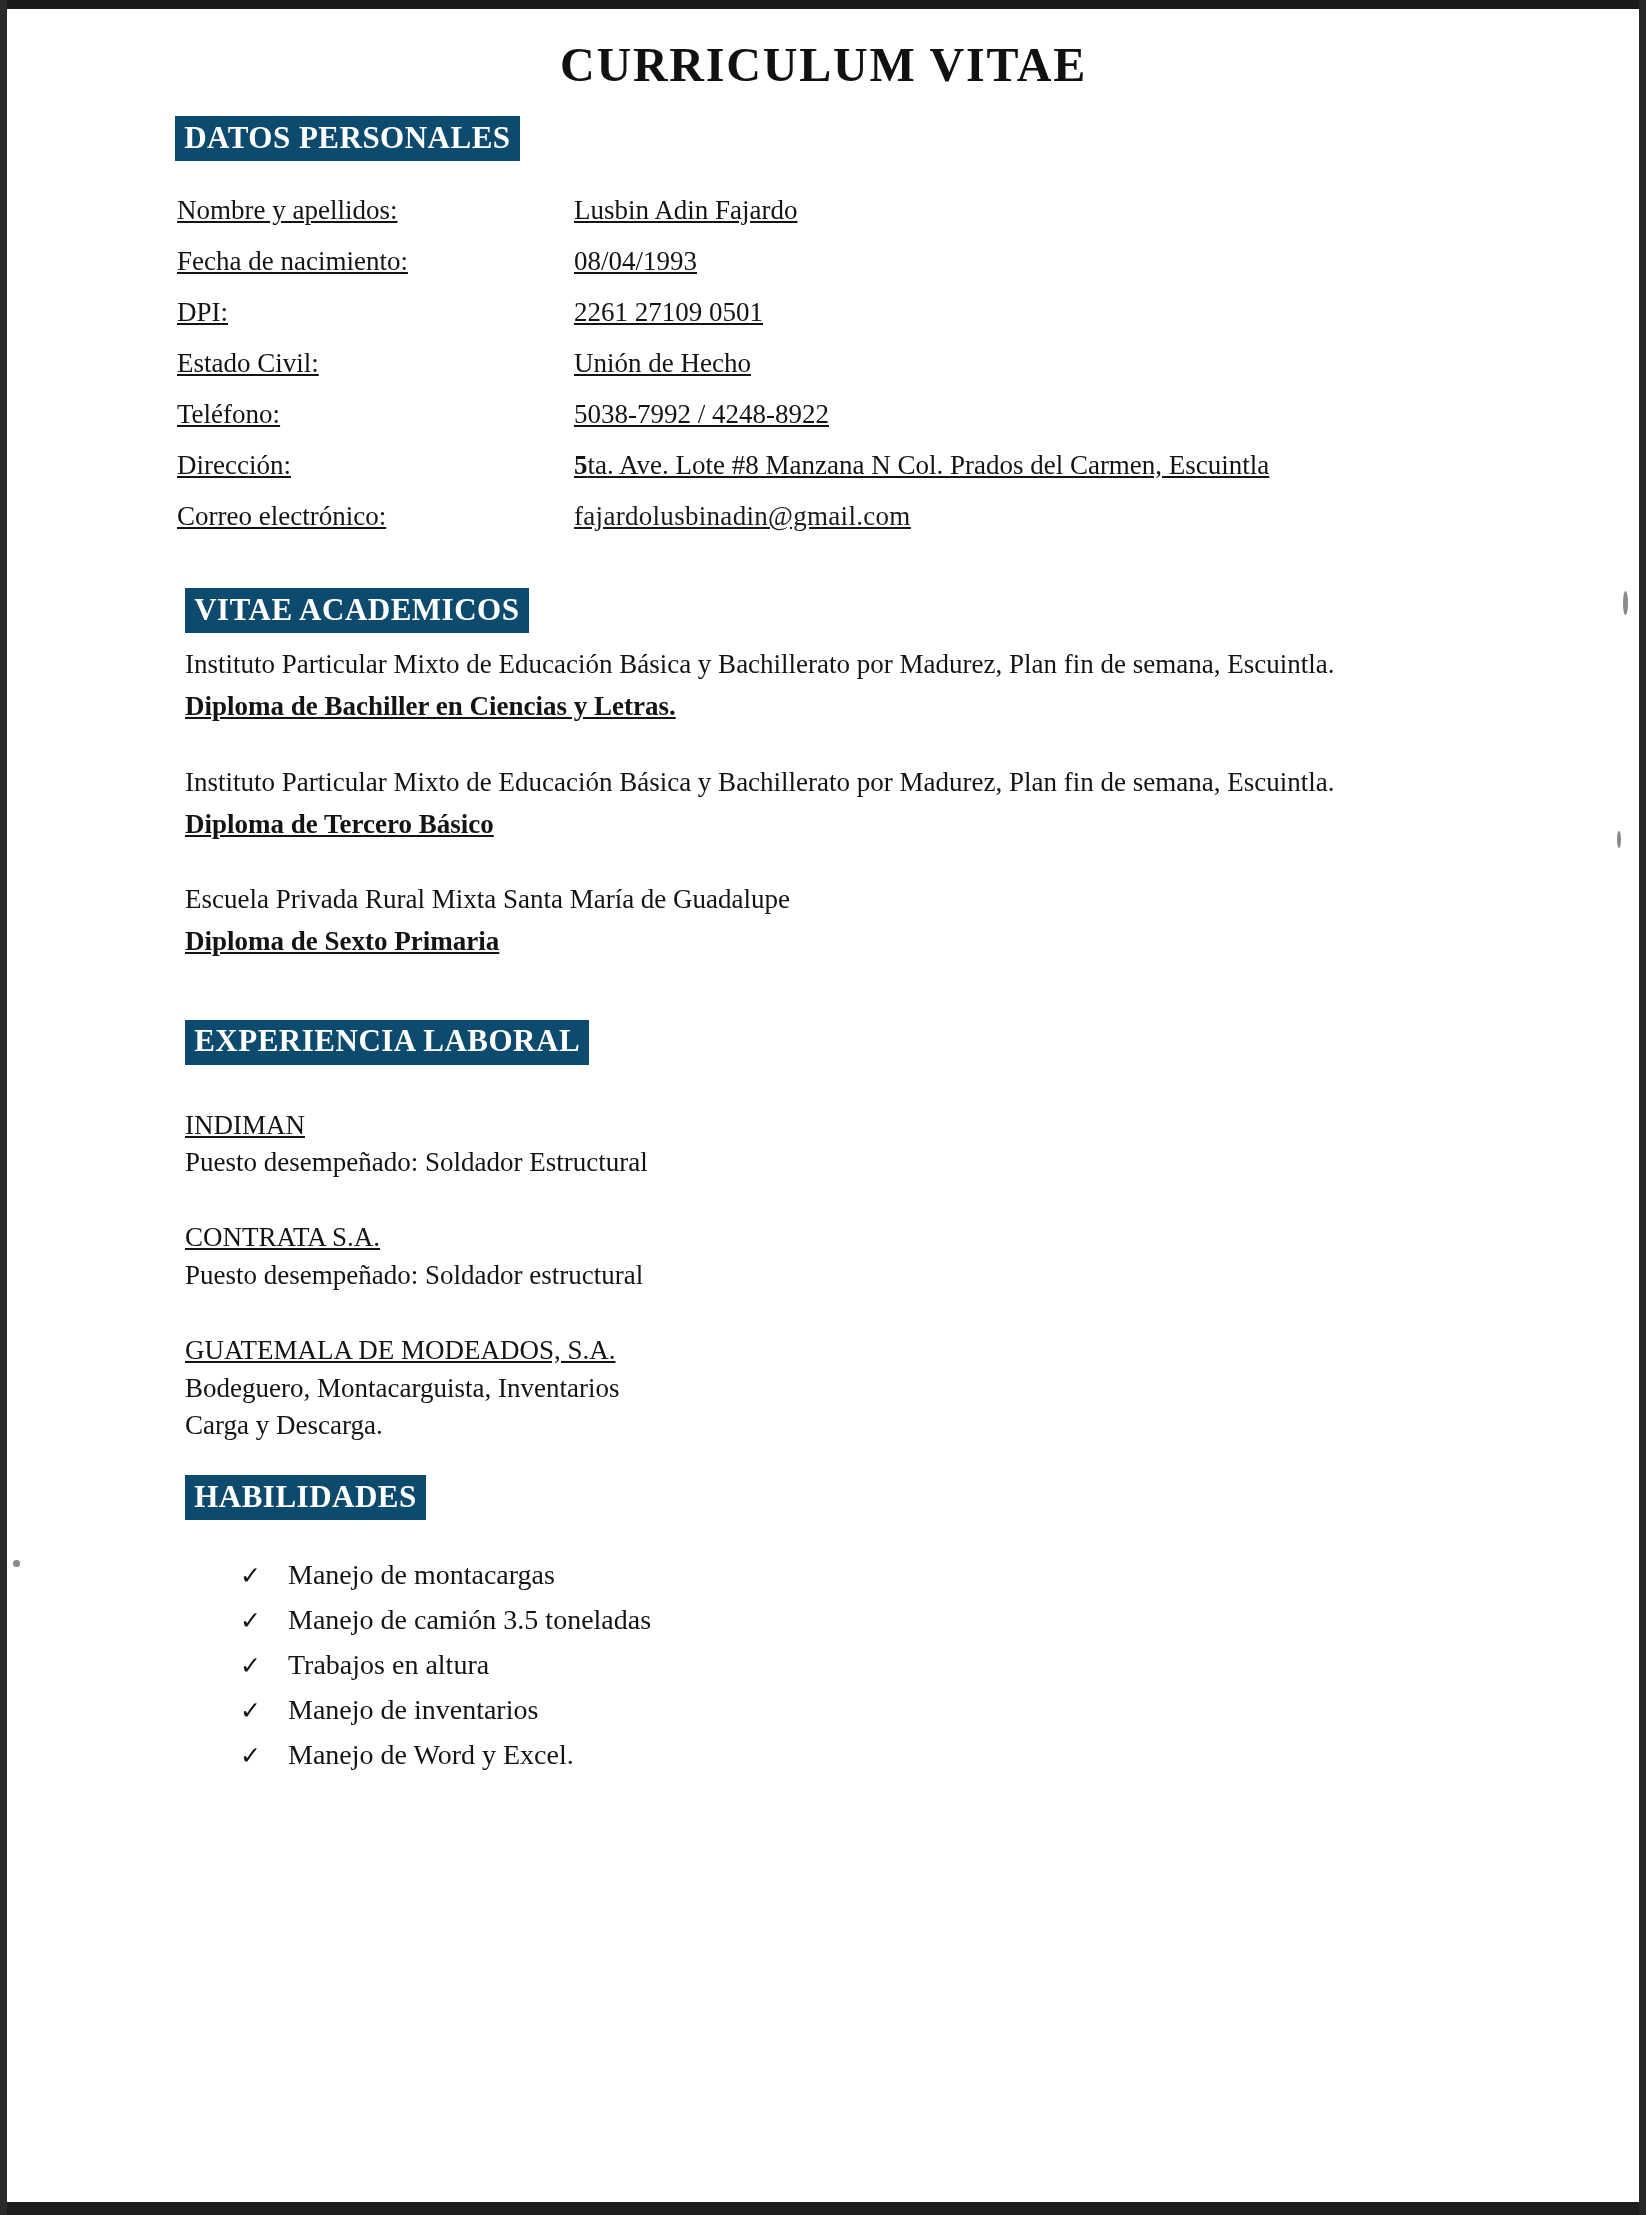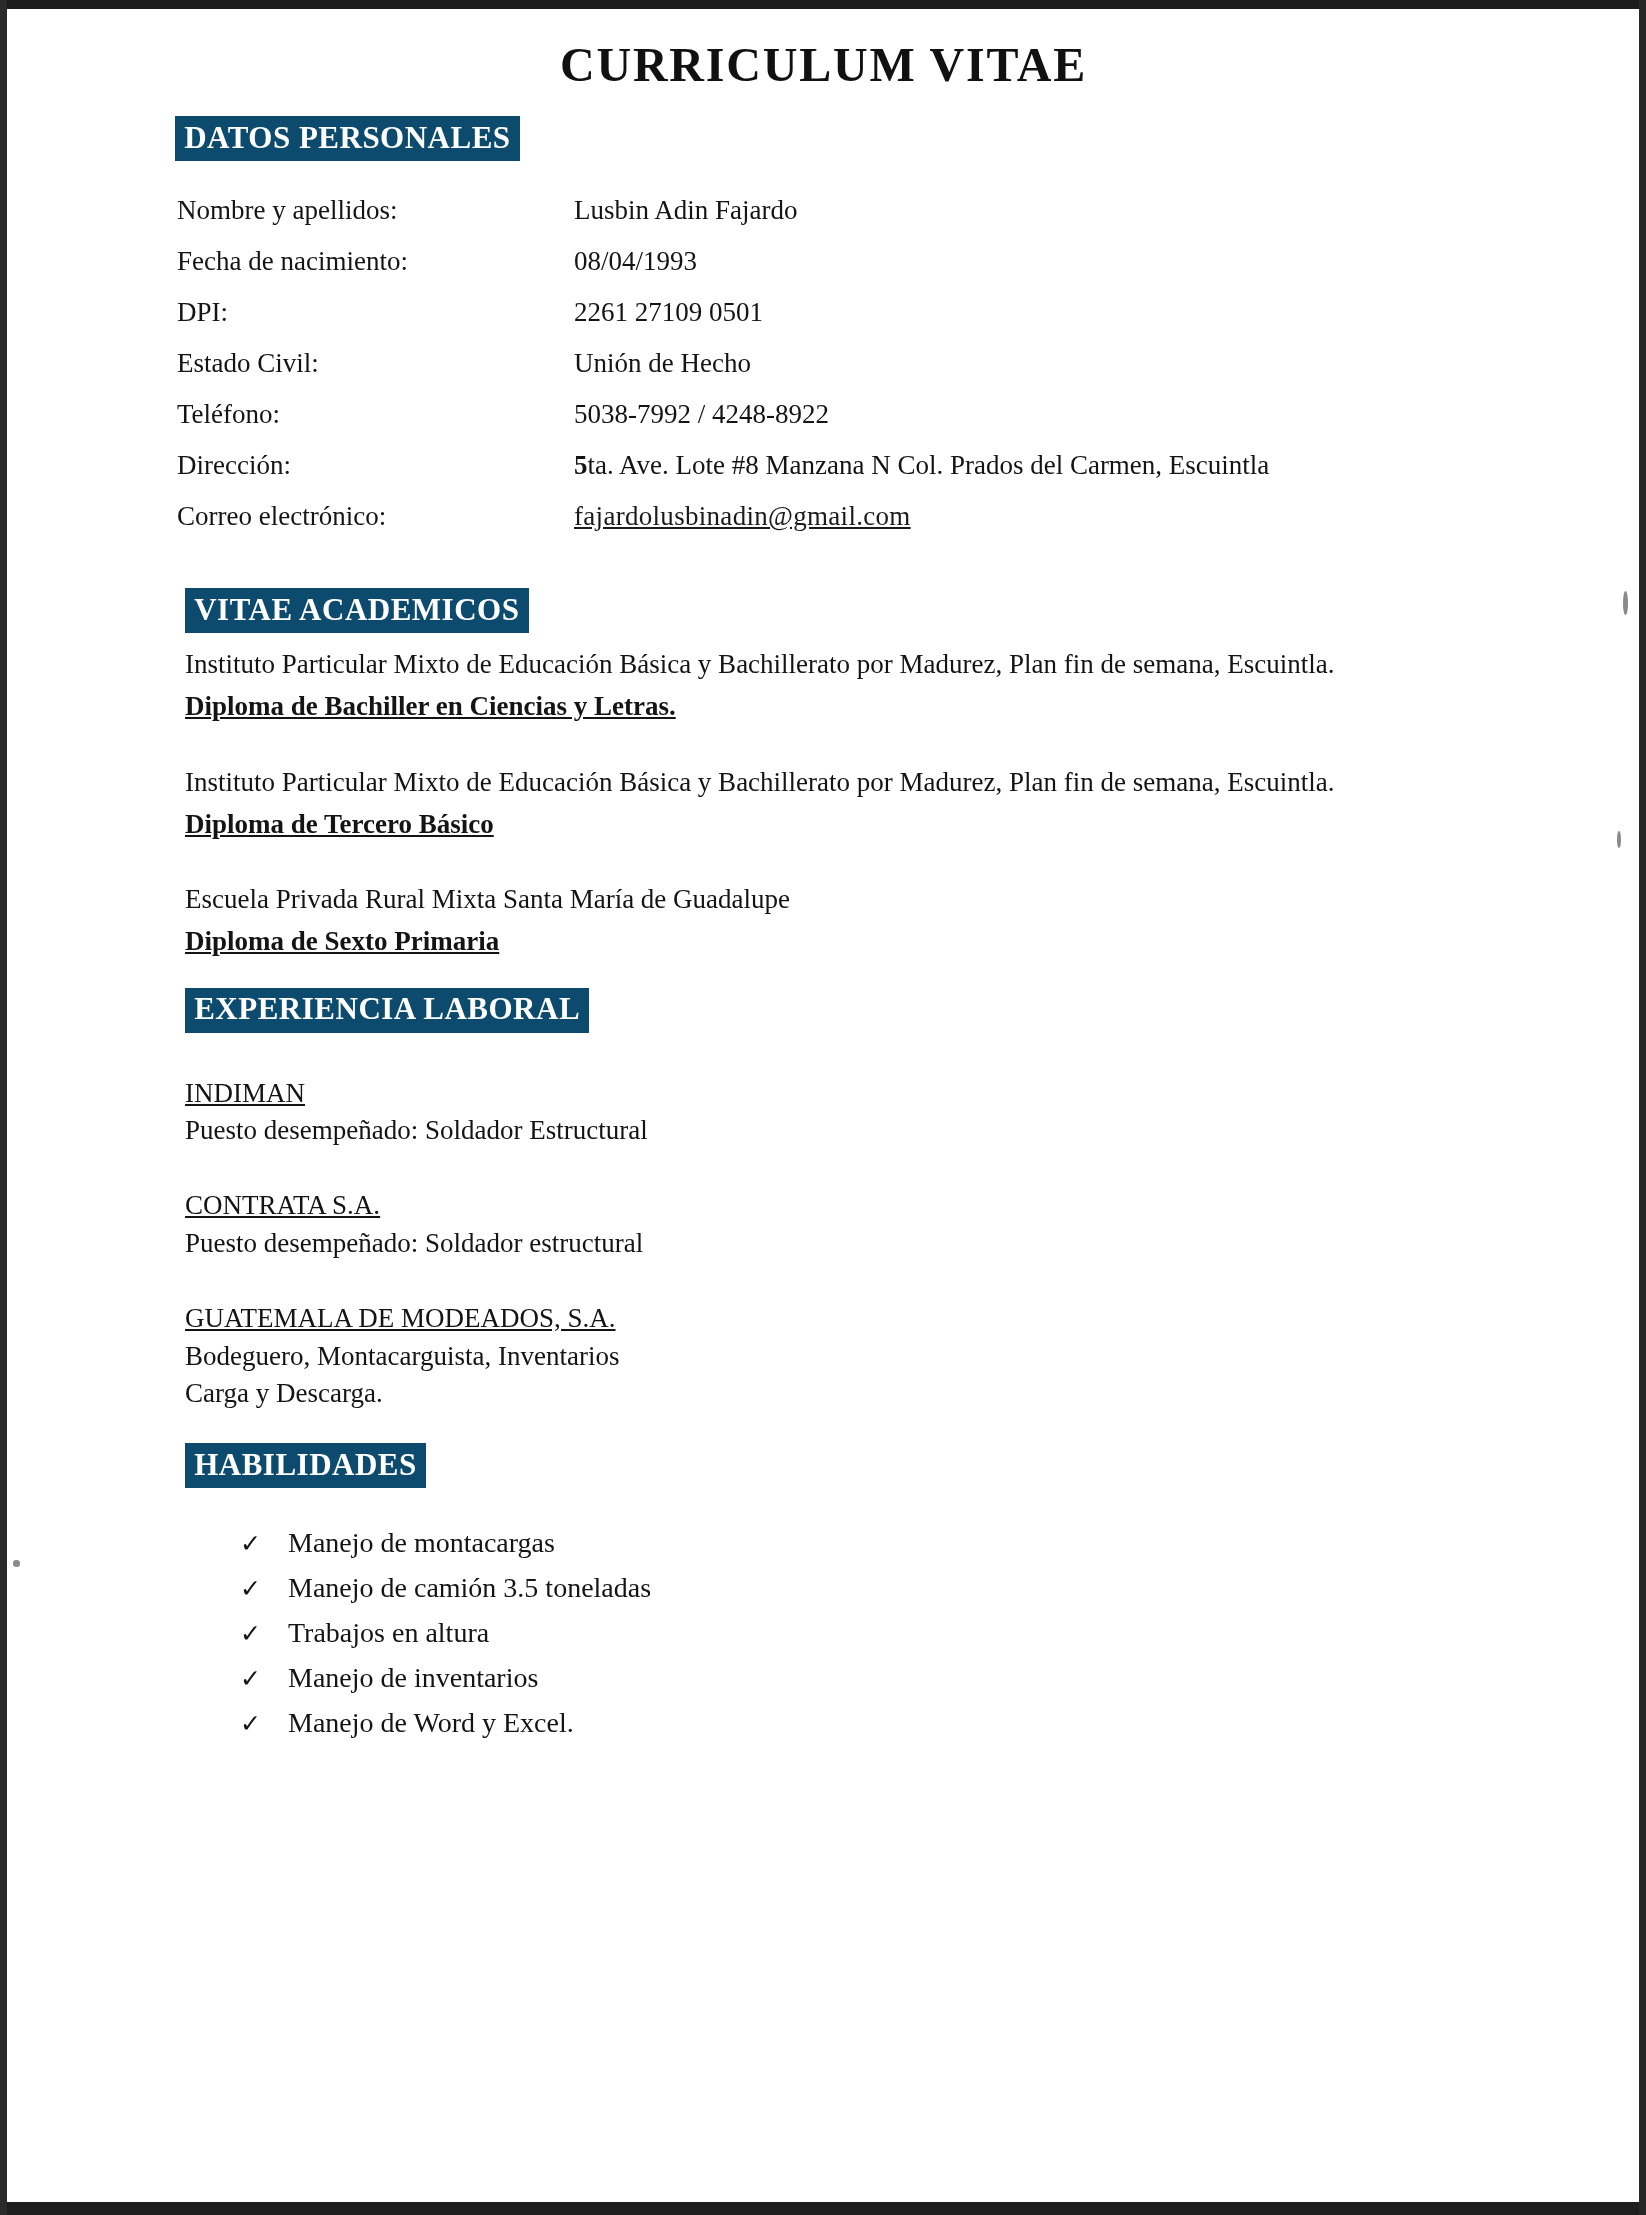--- a/index.html
+++ b/index.html
@@ -68,28 +68,29 @@
     background: #0c4a6e;
     color: #ffffff;
     font-weight: bold;
     font-size: 31px;
     letter-spacing: 0.5px;
     padding: 3.7px 9.2px 5.5px 9.2px;
     font-family: "Liberation Serif", serif;
   }
   .sec-personales { margin: 24px 0 0 175px; }
   .sec-academicos { margin: 46px 0 0 185px; }
-  .sec-experiencia { margin: 28px 0 0 185px; }
+  .sec-experiencia { margin: 60px 0 0 185px; }
   .sec-habilidades { margin: 30px 0 0 185px; }
 
   .personal-table {
     margin: 24px 0 0 177px;
     border-collapse: collapse;
     font-size: 27px;
     color: #141414;
+    text-decoration: underline;
   }
   .personal-table td {
     padding: 10px 0;
     vertical-align: top;
     font-family: "Liberation Serif", serif;
   }
   .personal-table td.label {
     width: 397px;
     white-space: nowrap;
   }

